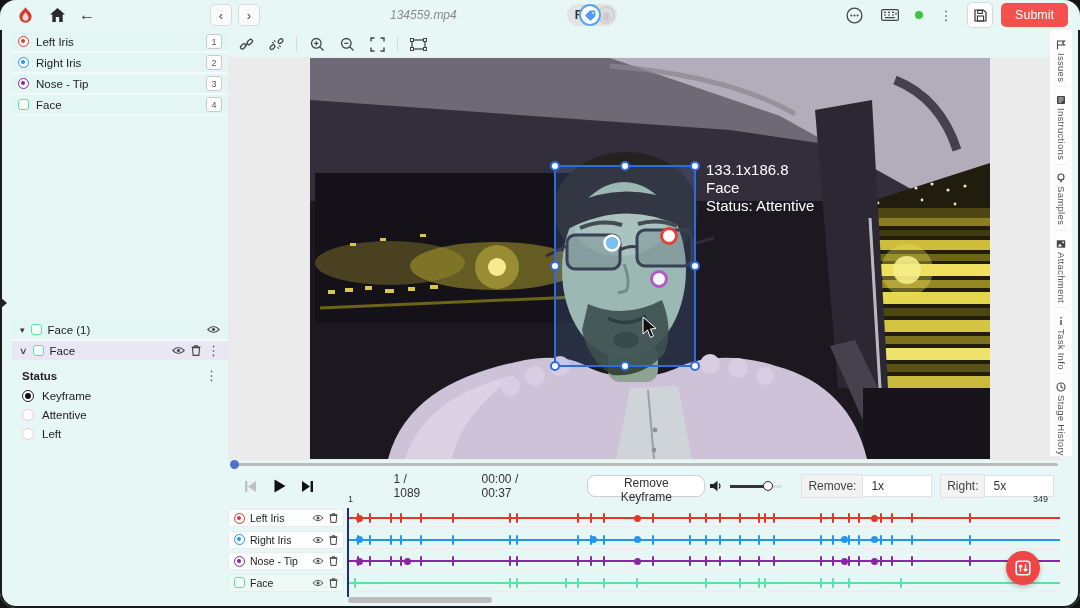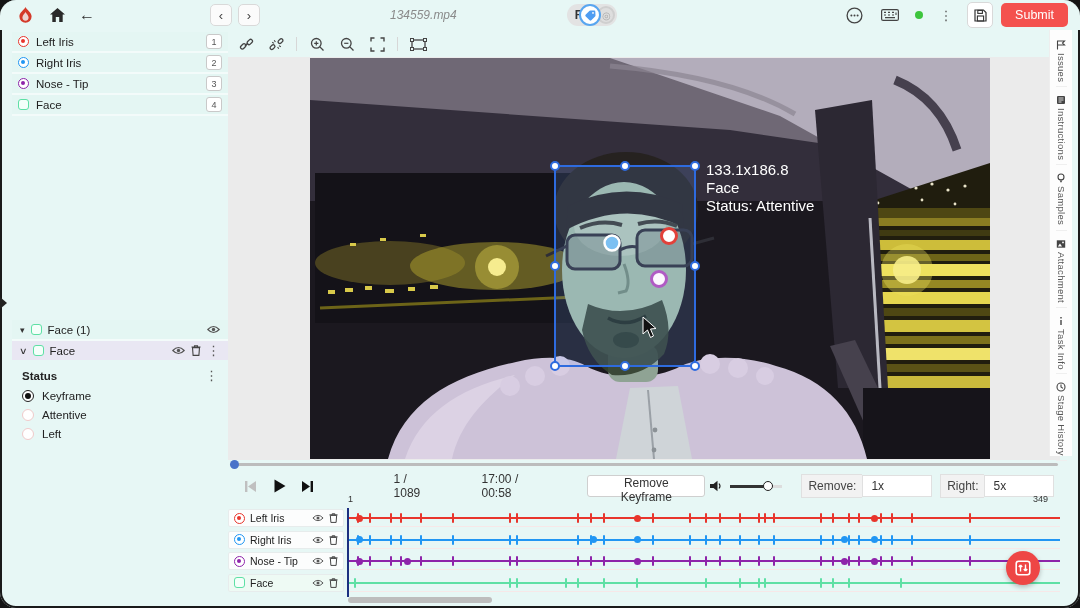--- a/index.html
+++ b/index.html
@@ -65,21 +65,21 @@
     flex-direction:column;align-items:center;padding-top:6px;gap:4px;}
   .rail-tab{display:flex;flex-direction:column;align-items:center;gap:3px;padding:4px 0;cursor:pointer;border-bottom:1px solid #efefef;}
   .rail-label{writing-mode:vertical-rl;font-size:9.5px;color:#555;letter-spacing:.3px;}
   
   #scrubber{left:230px;top:460px;width:828px;height:8px;}
   #scrub-line{position:absolute;left:0;top:3px;width:100%;height:3px;background:#bcbcbc;border-radius:2px;}
   #scrub-knob{position:absolute;left:0;top:0;width:9px;height:9px;border-radius:50%;background:#4a73c9;}
   #controls{left:228px;top:472px;width:840px;height:28px;display:flex;align-items:center;}
   .pbtn{width:22px;height:22px;display:flex;align-items:center;justify-content:center;cursor:pointer;}
   .ctext{font-size:12px;color:#333;}
-  #remove-kf{border:1px solid #cfcfcf;background:#fff;border-radius:3px;height:22px;font-size:12px;color:#333;
+  #remove-kf{border:1px solid #cfcfcf;background:#fff;border-radius:8px;height:22px;font-size:12px;color:#333;
     padding:0 10px;cursor:pointer;}
   .speedbox{border:1px solid #e0e0e0;background:#fff;height:20px;min-width:52px;font-size:12px;color:#333;
     display:flex;align-items:center;padding:0 8px;}
   .speedlabel{font-size:12px;color:#444;background:#f2f2f2;height:22px;display:flex;align-items:center;padding:0 6px;
     border:1px solid #e0e0e0;border-right:none;}
   #ruler{left:228px;top:494px;width:832px;height:12px;font-size:9px;color:#333;}
   
   #tracks{left:228px;top:509px;width:840px;}
   .trackrow{display:flex;height:18px;margin-bottom:3.5px;}
   .tlabel{width:116px;background:#fcfdfd;border:1px solid #e7ecec;border-radius:2px;display:flex;align-items:center;
@@ -517,21 +517,21 @@
     <div style="width:8px"></div>
     <span class="pbtn">
       <svg width="13" height="13" viewBox="0 0 13 13">
           <polygon points="1,1 1,12 9,6.5" fill="#111"></polygon>
           <rect x="9.6" y="1" width="2.4" height="11" fill="#111"></rect>
         </svg>
     </span>
     <div style="width:78px"></div>
     <span class="ctext">1 / 1089</span>
     <div style="width:48px"></div>
-    <span class="ctext">17:00 / 00:58</span>
+    <span class="ctext">00:00 / 00:37</span>
     <div style="width:40px"></div>
     <button id="remove-kf">Remove Keyframe</button>
     <div style="flex:1"></div>
     <span class="pbtn">
       <svg width="12" height="12" viewBox="0 0 12 12">
           <polygon points="0,4 3.5,4 7.5,0.8 7.5,11.2 3.5,8 0,8" fill="#222"></polygon>
           <path d="M9,3.5 q2,2.5 0,5" stroke="#222" stroke-width="1.2" fill="none"></path>
         </svg>
     </span>
     <div style="width:4px"></div>

